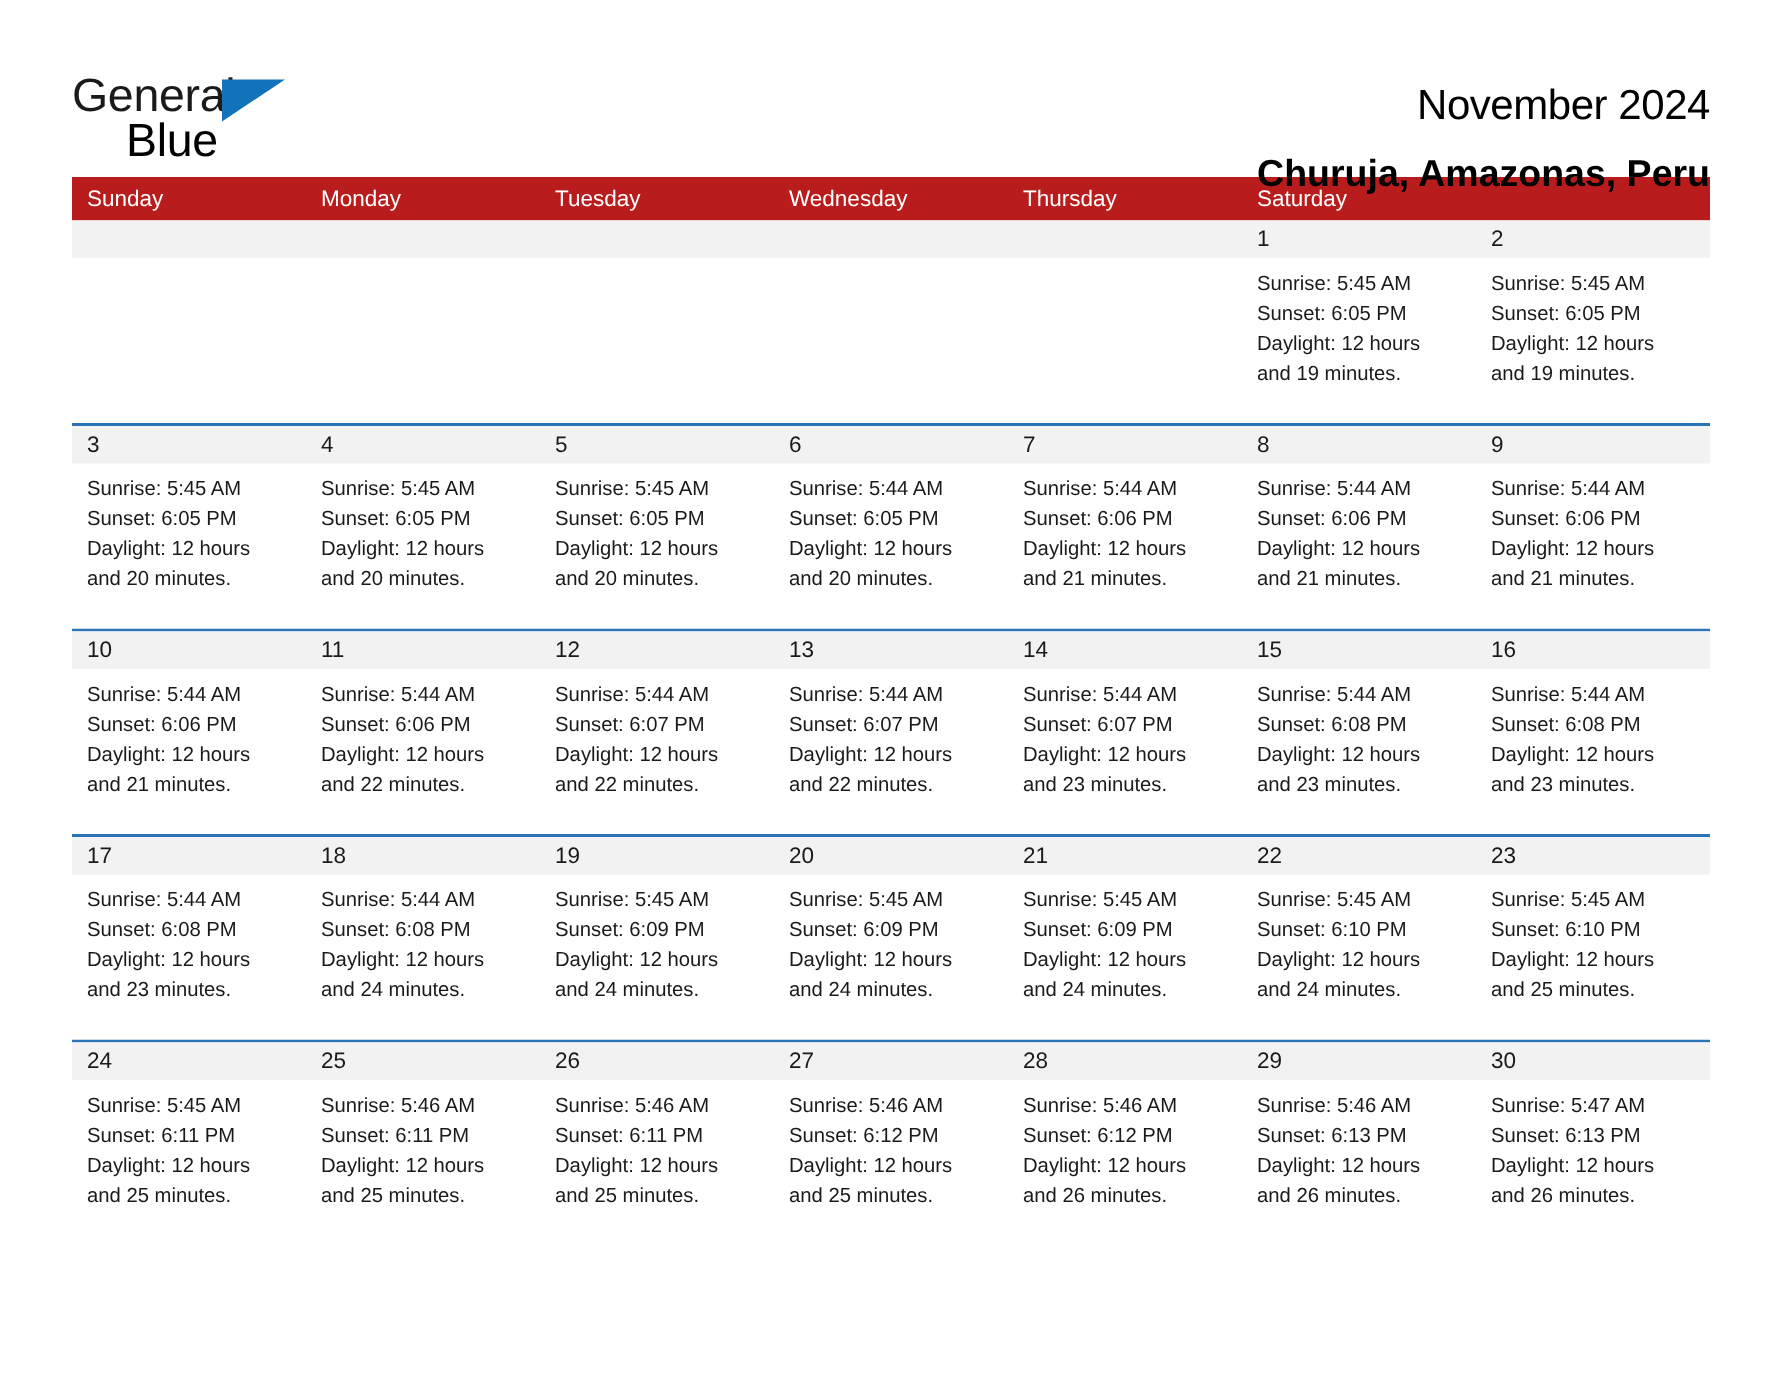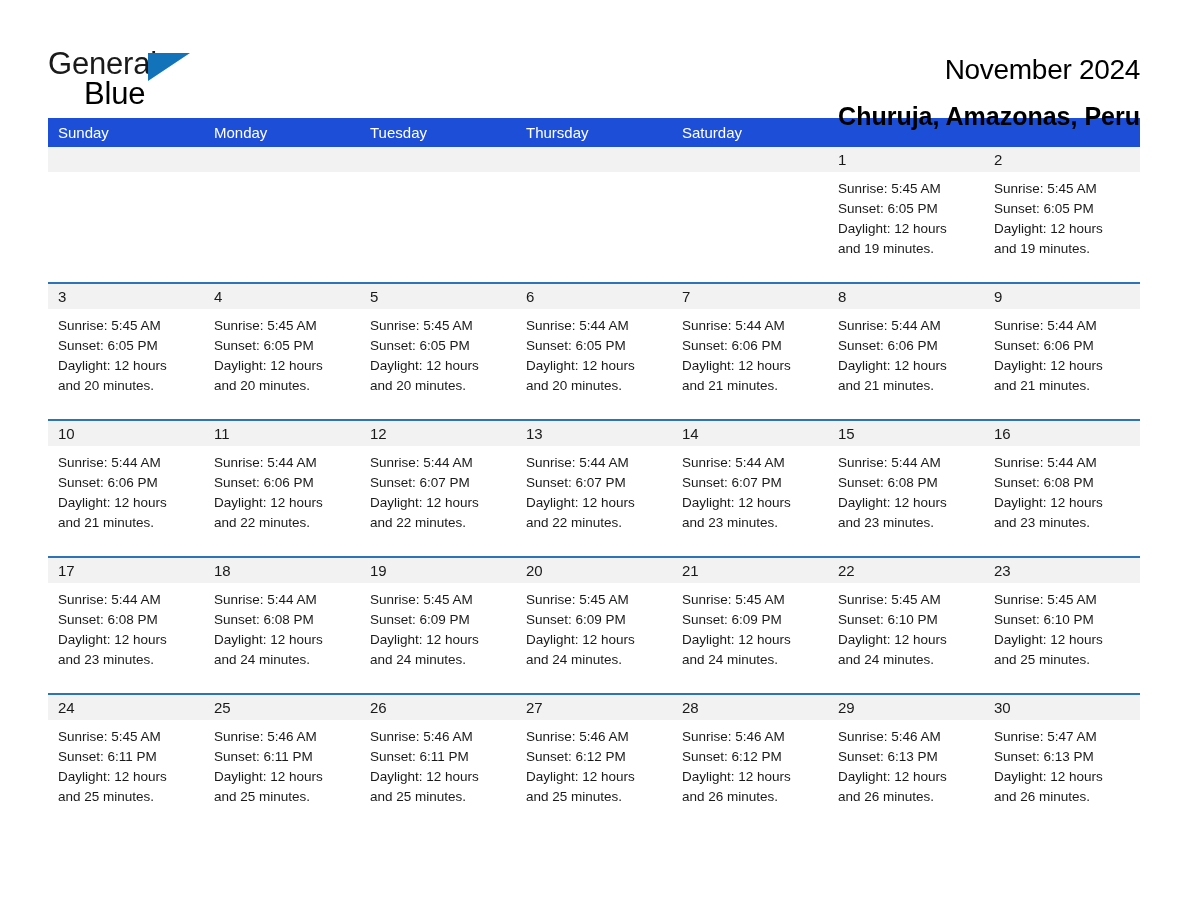--- a/index.html
+++ b/index.html
@@ -88,21 +88,21 @@
   }
 
   
   .calendar {
     width: 1092px;
     margin-top: 14px;
   }
   .weekday-row {
     display: grid;
     grid-template-columns: repeat(7, 1fr);
-    background: #1d4ed8;
+    background: #b91c1c;
     height: 29px;
   }
   .weekday {
     color: #ffffff;
     font-size: 15px;
     line-height: 29px;
     padding-left: 10px;
     white-space: nowrap;
   }
   .week-row {
@@ -158,20 +158,21 @@
       <div class="cal-subtitle">Churuja, Amazonas, Peru</div>
     </div>
 
   </div>
 
   <div class="calendar">
     <div class="weekday-row" id="weekday-row">
         <div class="weekday">Sunday</div>
         <div class="weekday">Monday</div>
         <div class="weekday">Tuesday</div>
+        <div class="weekday">Wednesday</div>
         <div class="weekday">Thursday</div>
         <div class="weekday">Saturday</div>
       </div>
     <div id="weeks-container">
         <div class="week-row first">
           <div class="day-cell empty">
             <div class="day-number-band">
               <div class="day-number"></div>
             </div>
             <div class="day-body"></div>

